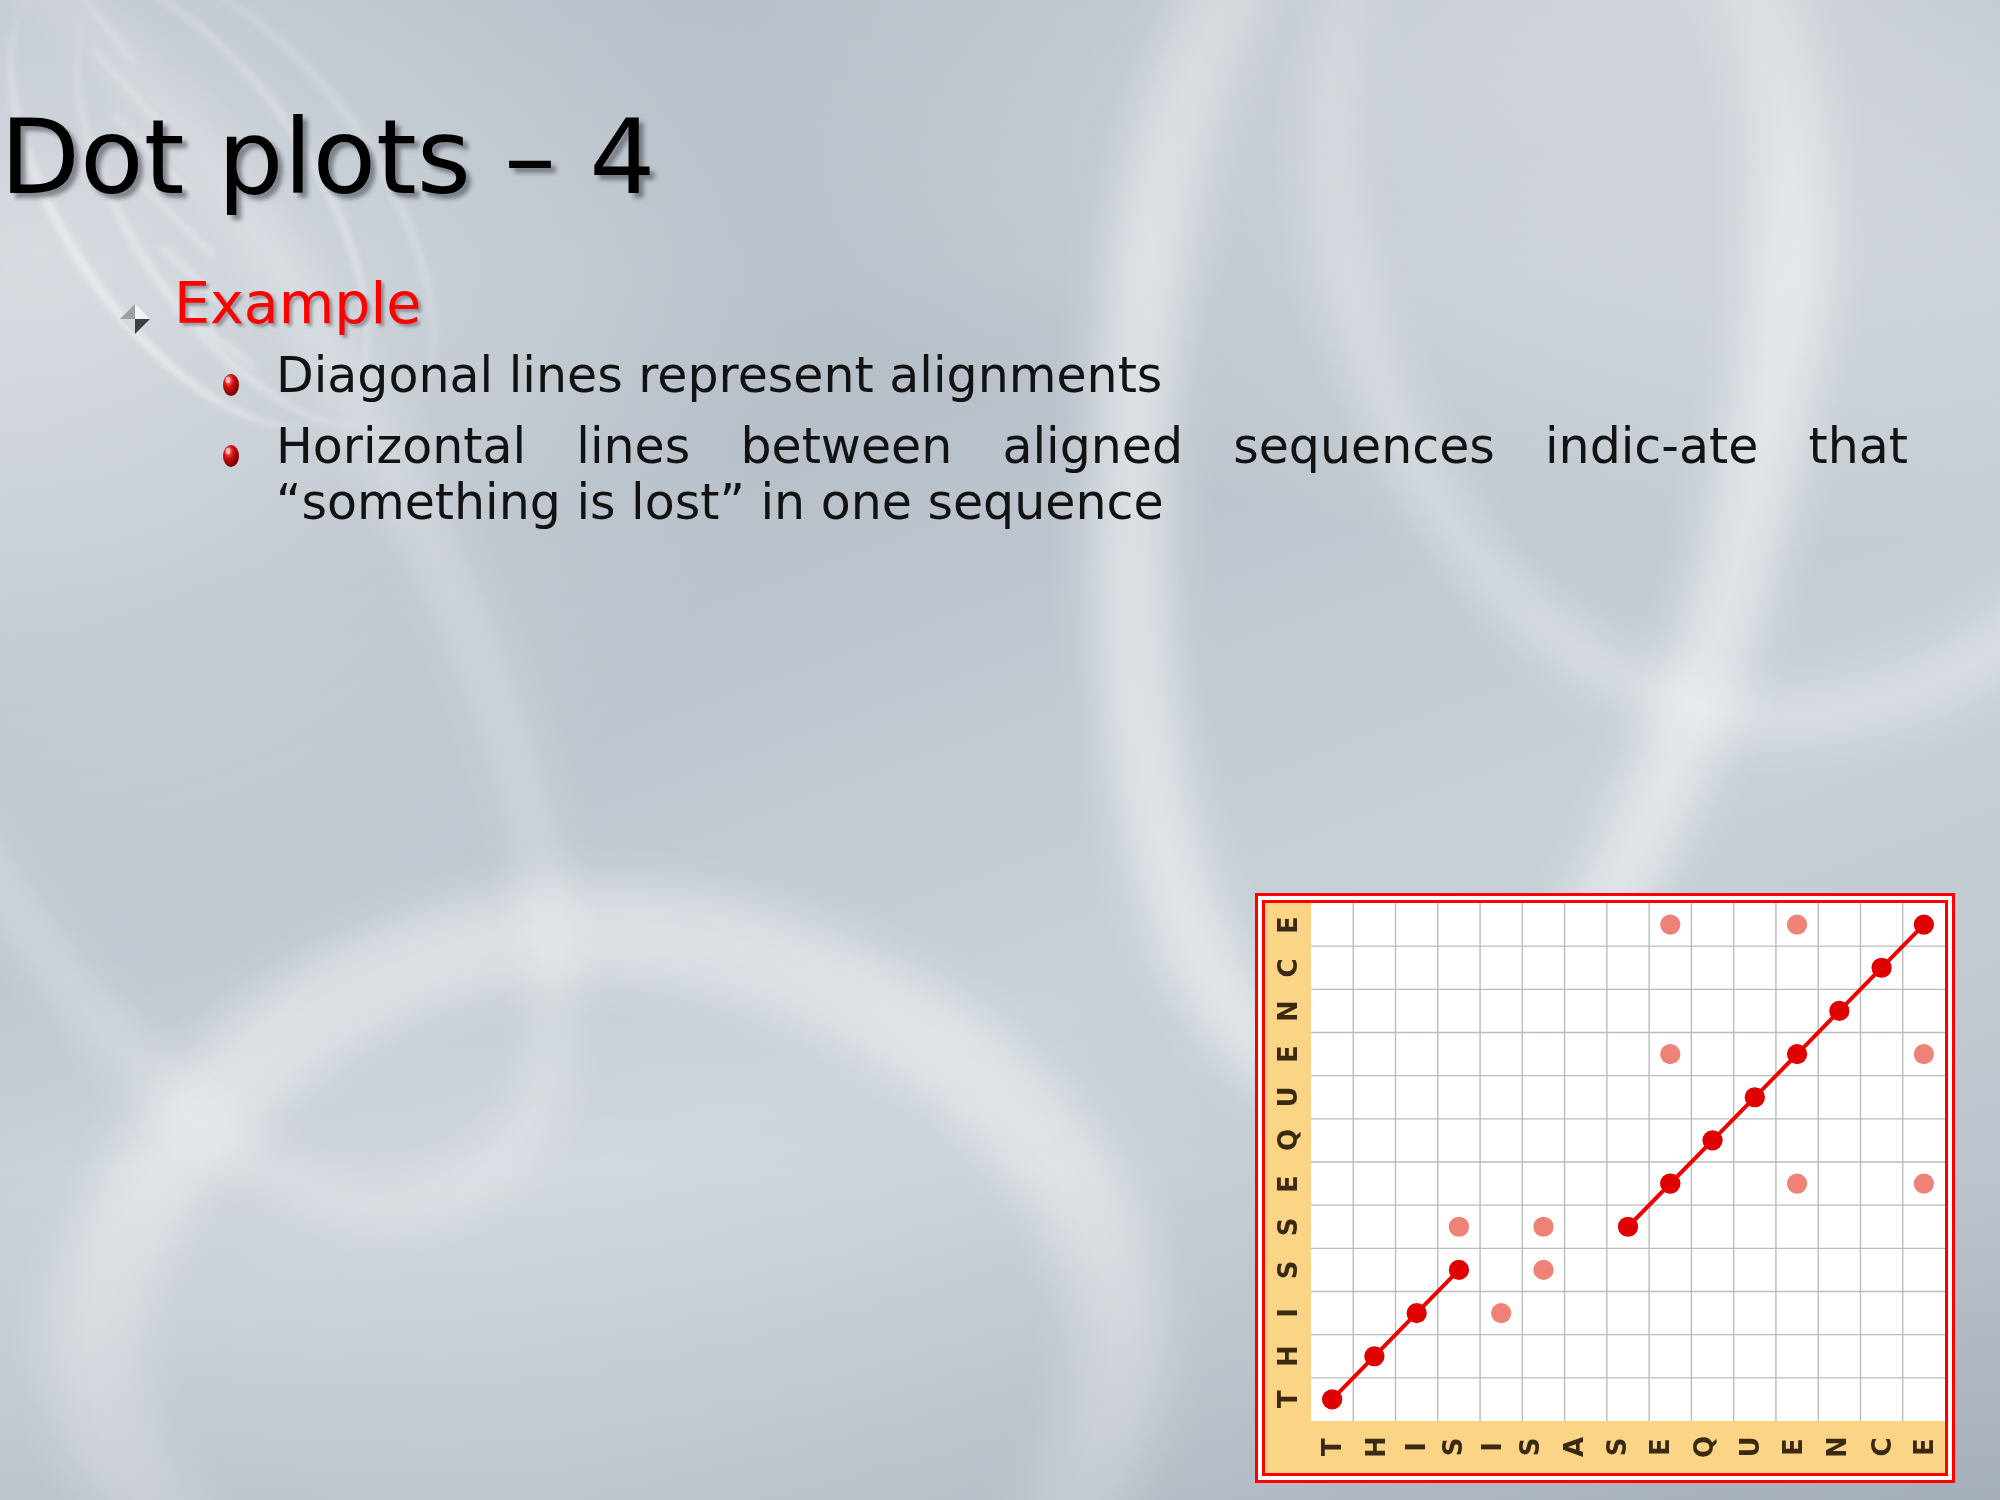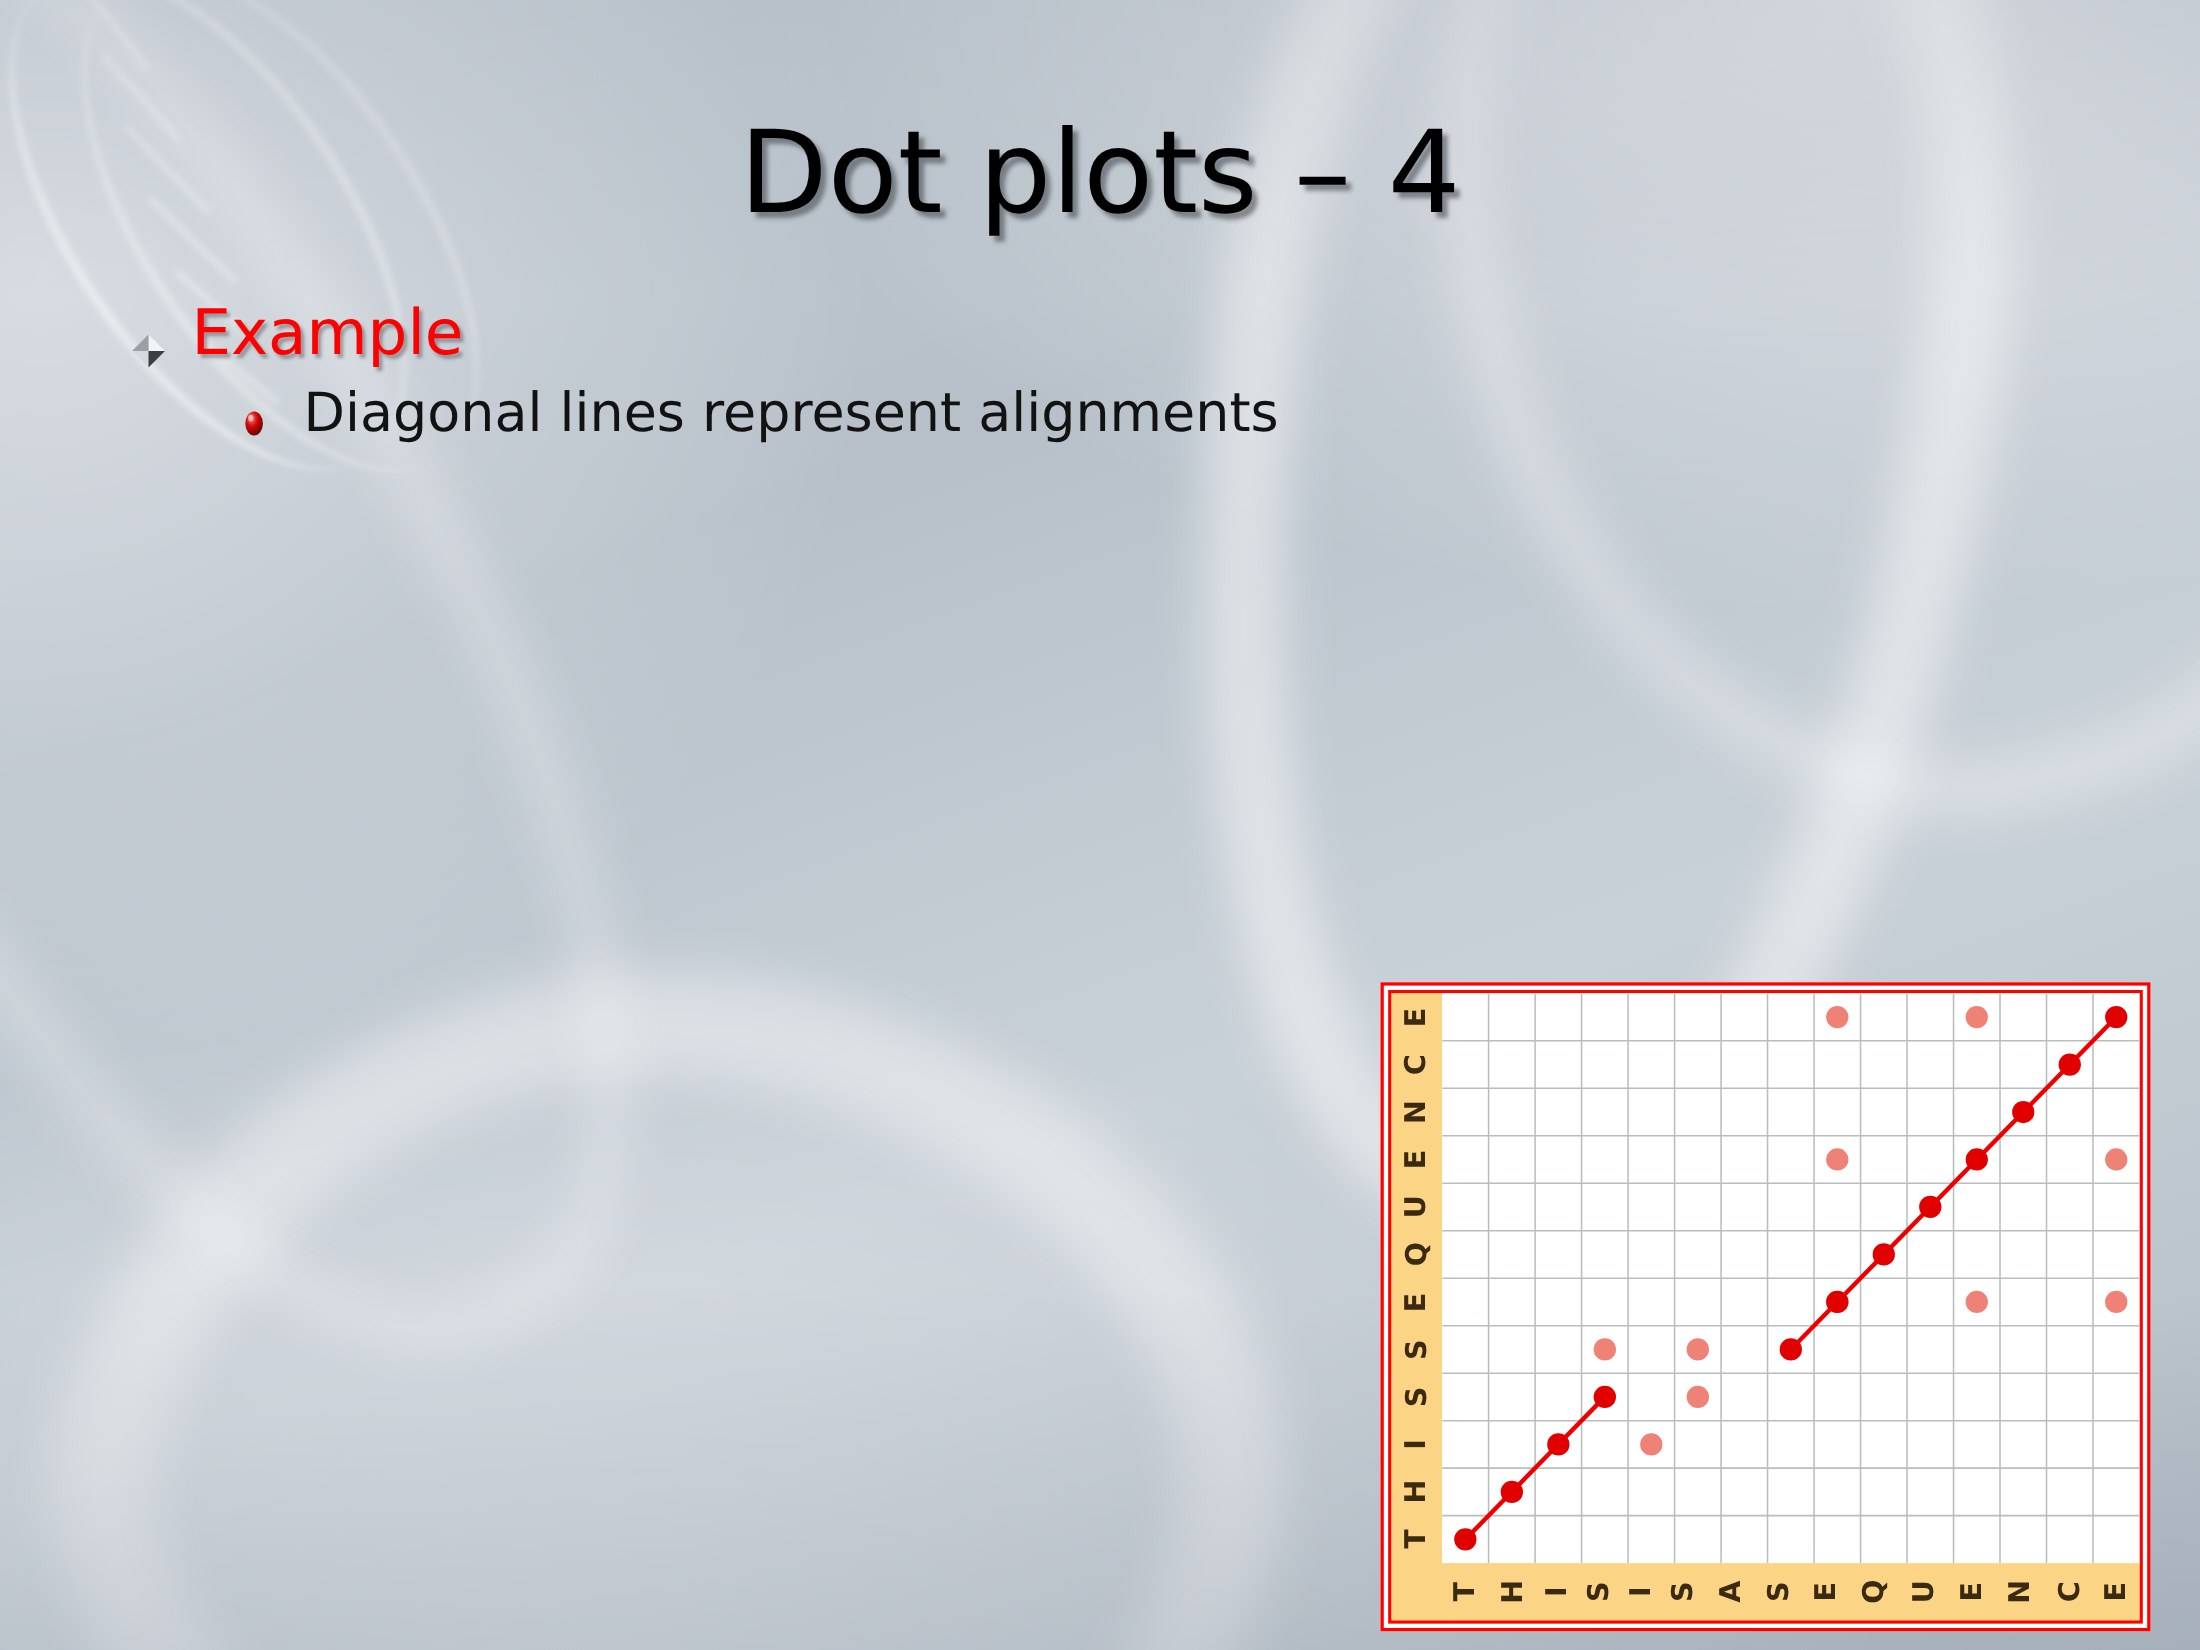--- a/index.html
+++ b/index.html
@@ -98,21 +98,21 @@
     background:
       linear-gradient(180deg, rgba(150,160,172,0.20) 0%, rgba(150,160,172,0) 18%),
       linear-gradient(0deg,   rgba(130,142,156,0.28) 0%, rgba(130,142,156,0) 22%);
   }
 
   
   #title {
     position: absolute;
     left: 0; right: 0;
     top: 96px;
-    text-align: center;
+    text-align: left;
     font-family: "DejaVu Sans", sans-serif;
     font-size: 104px;
     font-weight: 400;
     color: #000;
     letter-spacing: 0px;
     text-shadow: 5px 5px 4px rgba(60,65,72,0.55);
     white-space: nowrap;
   }
 
   
@@ -290,20 +290,29 @@
                 <stop offset="100%" stop-color="#6d0202"></stop>
               </radialGradient>
             </defs>
             <ellipse cx="13" cy="13" rx="8" ry="11" fill="url(#sph1)"></ellipse>
             <ellipse cx="10" cy="8" rx="2.4" ry="3.2" fill="#ffd4d4" opacity="0.75"></ellipse>
           </svg>
         </div>
         <div class="txt nojust">Diagonal lines represent alignments</div>
       </div>
 
+      <div class="lvl2">
+        <div class="bullet-box">
+          <svg class="sphere-bullet" width="26" height="26" viewBox="0 0 26 26" aria-hidden="true">
+            <ellipse cx="13" cy="13" rx="8" ry="11" fill="url(#sph1)"></ellipse>
+            <ellipse cx="10" cy="8" rx="2.4" ry="3.2" fill="#ffd4d4" opacity="0.75"></ellipse>
+          </svg>
+        </div>
+        <div class="txt">Horizontal lines between aligned sequences indic-ate that “something is lost” in one sequence</div>
+      </div>
 
 
 
     </div>
   </div>
 
   <div id="dotplot">
     <div id="dotplot-inner">
       <div id="y-axis">
           <span>T</span>

